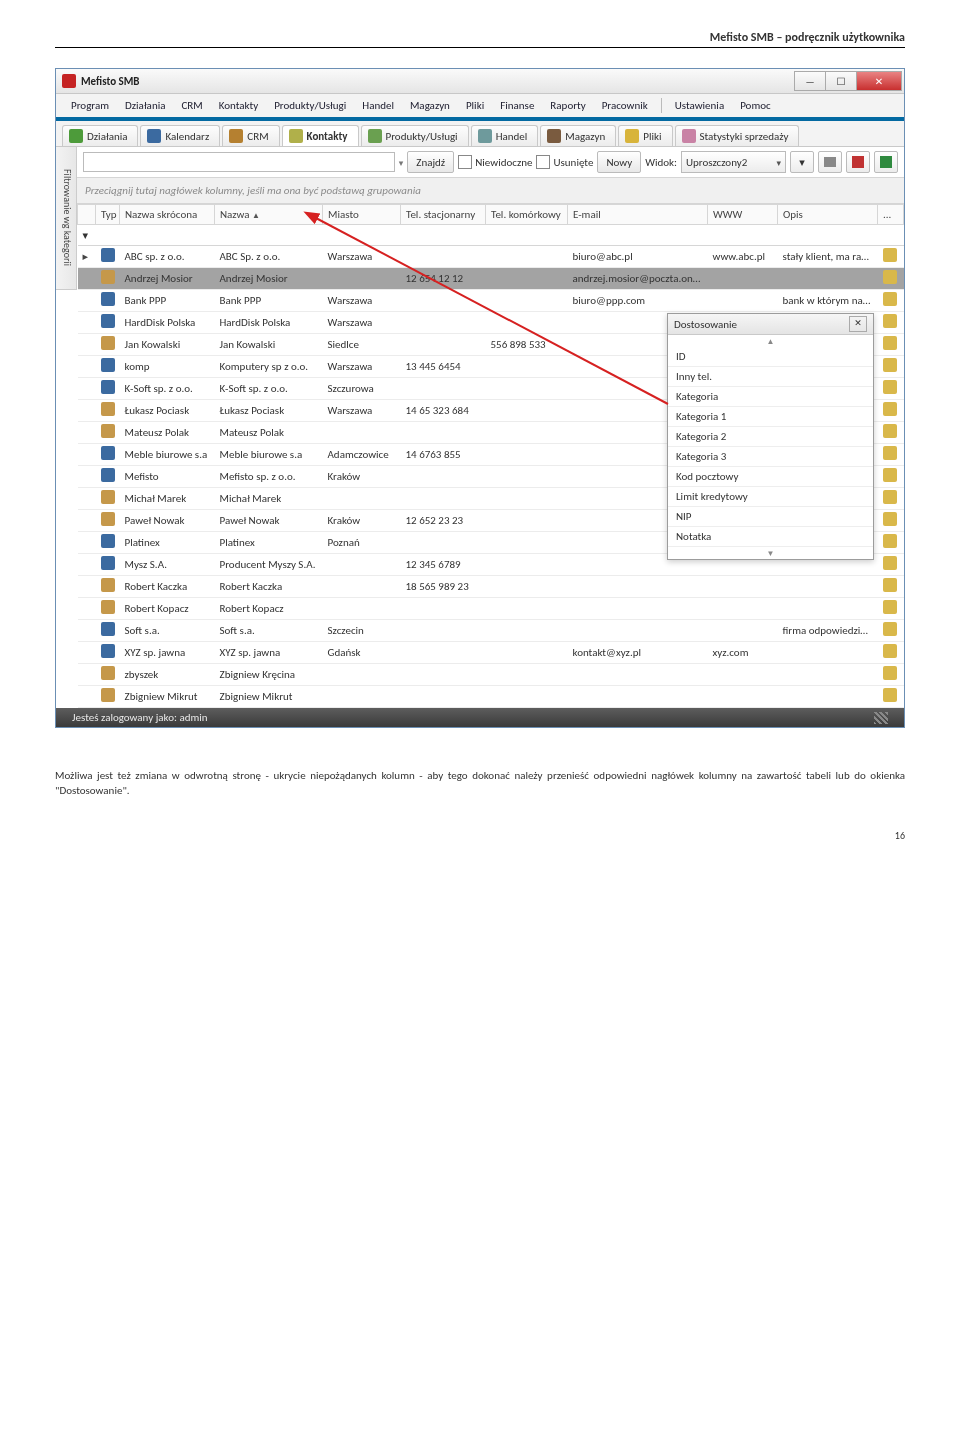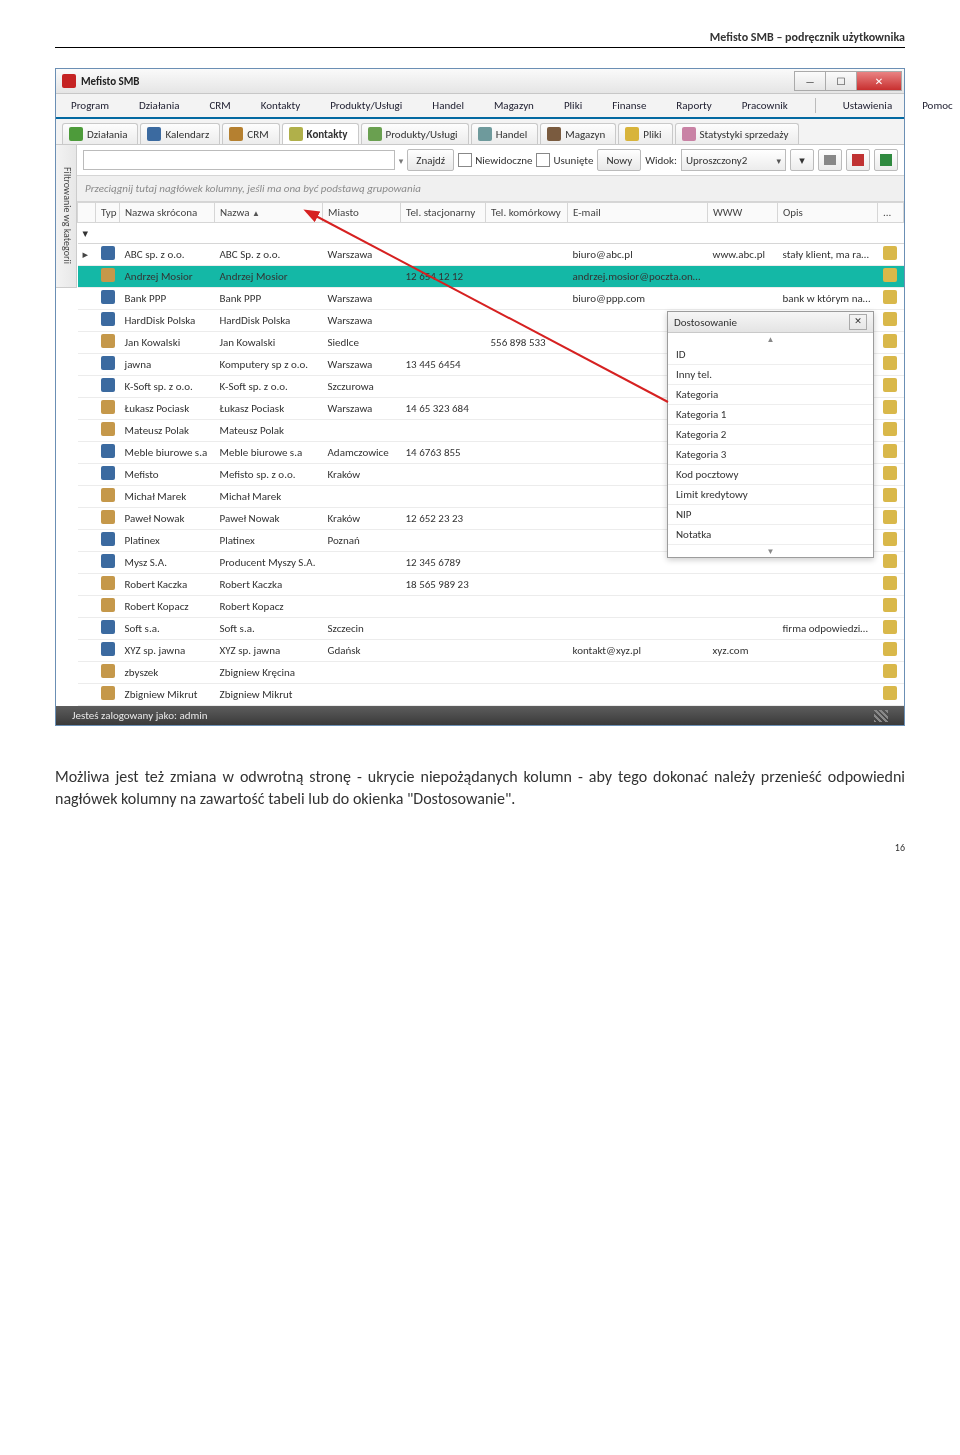--- a/index.html
+++ b/index.html
@@ -20,21 +20,21 @@
     padding-bottom: 3px;
     border-bottom: 1px solid #000;
     margin-bottom: 20px;
   }
   .page-num {
     text-align: right;
     font-size: 10px;
     margin-top: 30px;
   }
   .body-text {
-    font-size: 16px;
+    font-size: 11px;
     line-height: 1.4;
     text-align: justify;
     margin-top: 40px;
   }
 
   
   .window {
     border: 1px solid #6b8fb4;
     background: #f4f4f4;
     font-size: 11px;
@@ -60,24 +60,24 @@
   .win-btn {
     width: 30px; height: 18px;
     border: 1px solid #aaa;
     background: linear-gradient(#fbfbfb,#e5e5e5);
     margin-left: -1px;
     display:flex;align-items:center;justify-content:center;
     font-size:10px;
   }
   .win-btn.close { background: linear-gradient(#e98383,#c82f2f); color:#fff; width:44px;}
   .menubar {
-    display:flex; gap:16px;
+    display:flex; gap:2px;
     padding: 2px 8px;
     background:#f3f3f3;
-    border-bottom:2px solid #0369a1;
+    border-bottom:4px solid #0369a1;
   }
   .menubar span { padding:3px 7px; color:#223; }
   .tabbar {
     display:flex;
     padding:4px 6px 0 6px;
     gap:2px;
     background:#f3f3f3;
     border-bottom:1px solid #c9c9c9;
   }
   .tab {
@@ -167,21 +167,21 @@
   table.grid th {
     text-align:left; font-weight:normal; color:#444;
     border:1px solid #d6d6d6; padding:3px 5px; background:#fafafa;
     white-space:nowrap; overflow:hidden;
   }
   table.grid td {
     border-bottom:1px solid #ececec; padding:2px 5px;
     white-space:nowrap; overflow:hidden; text-overflow:ellipsis;
     color:#333;
   }
-  tr.selrow td { background:#14b8a6; }
+  tr.selrow td { background:#a3a3a3; }
   .row-ico { width:14px;height:14px; display:inline-block; }
   .ico-company { background:#3b6aa0; border-radius:2px;}
   .ico-person  { background:#c5984a; border-radius:2px;}
   .ico-edit { width:14px;height:14px;background:#d9b84a;border-radius:2px;display:inline-block;}
   .sort-ind { font-size:8px; color:#555;}
   tr.filter-row td { border-bottom:1px solid #d6d6d6; height:16px; background:#fff;}
   .ptr { color:#444; }
 
   .statusbar {
     background: linear-gradient(#5d5d5d,#3a3a3a);
@@ -426,21 +426,21 @@
                 <td></td>
                 <td>556 898 533</td>
                 <td></td>
                 <td></td>
                 <td></td>
                 <td><span class="ico-edit"></span></td>
               </tr>
               <tr>
                 <td></td>
                 <td><span class="row-ico ico-company"></span></td>
-                <td>jawna</td>
+                <td>komp</td>
                 <td>Komputery sp z o.o.</td>
                 <td>Warszawa</td>
                 <td>13 445 6454</td>
                 <td></td>
                 <td></td>
                 <td></td>
                 <td>siec sprzedająca ko...</td>
                 <td><span class="ico-edit"></span></td>
               </tr>
               <tr>

